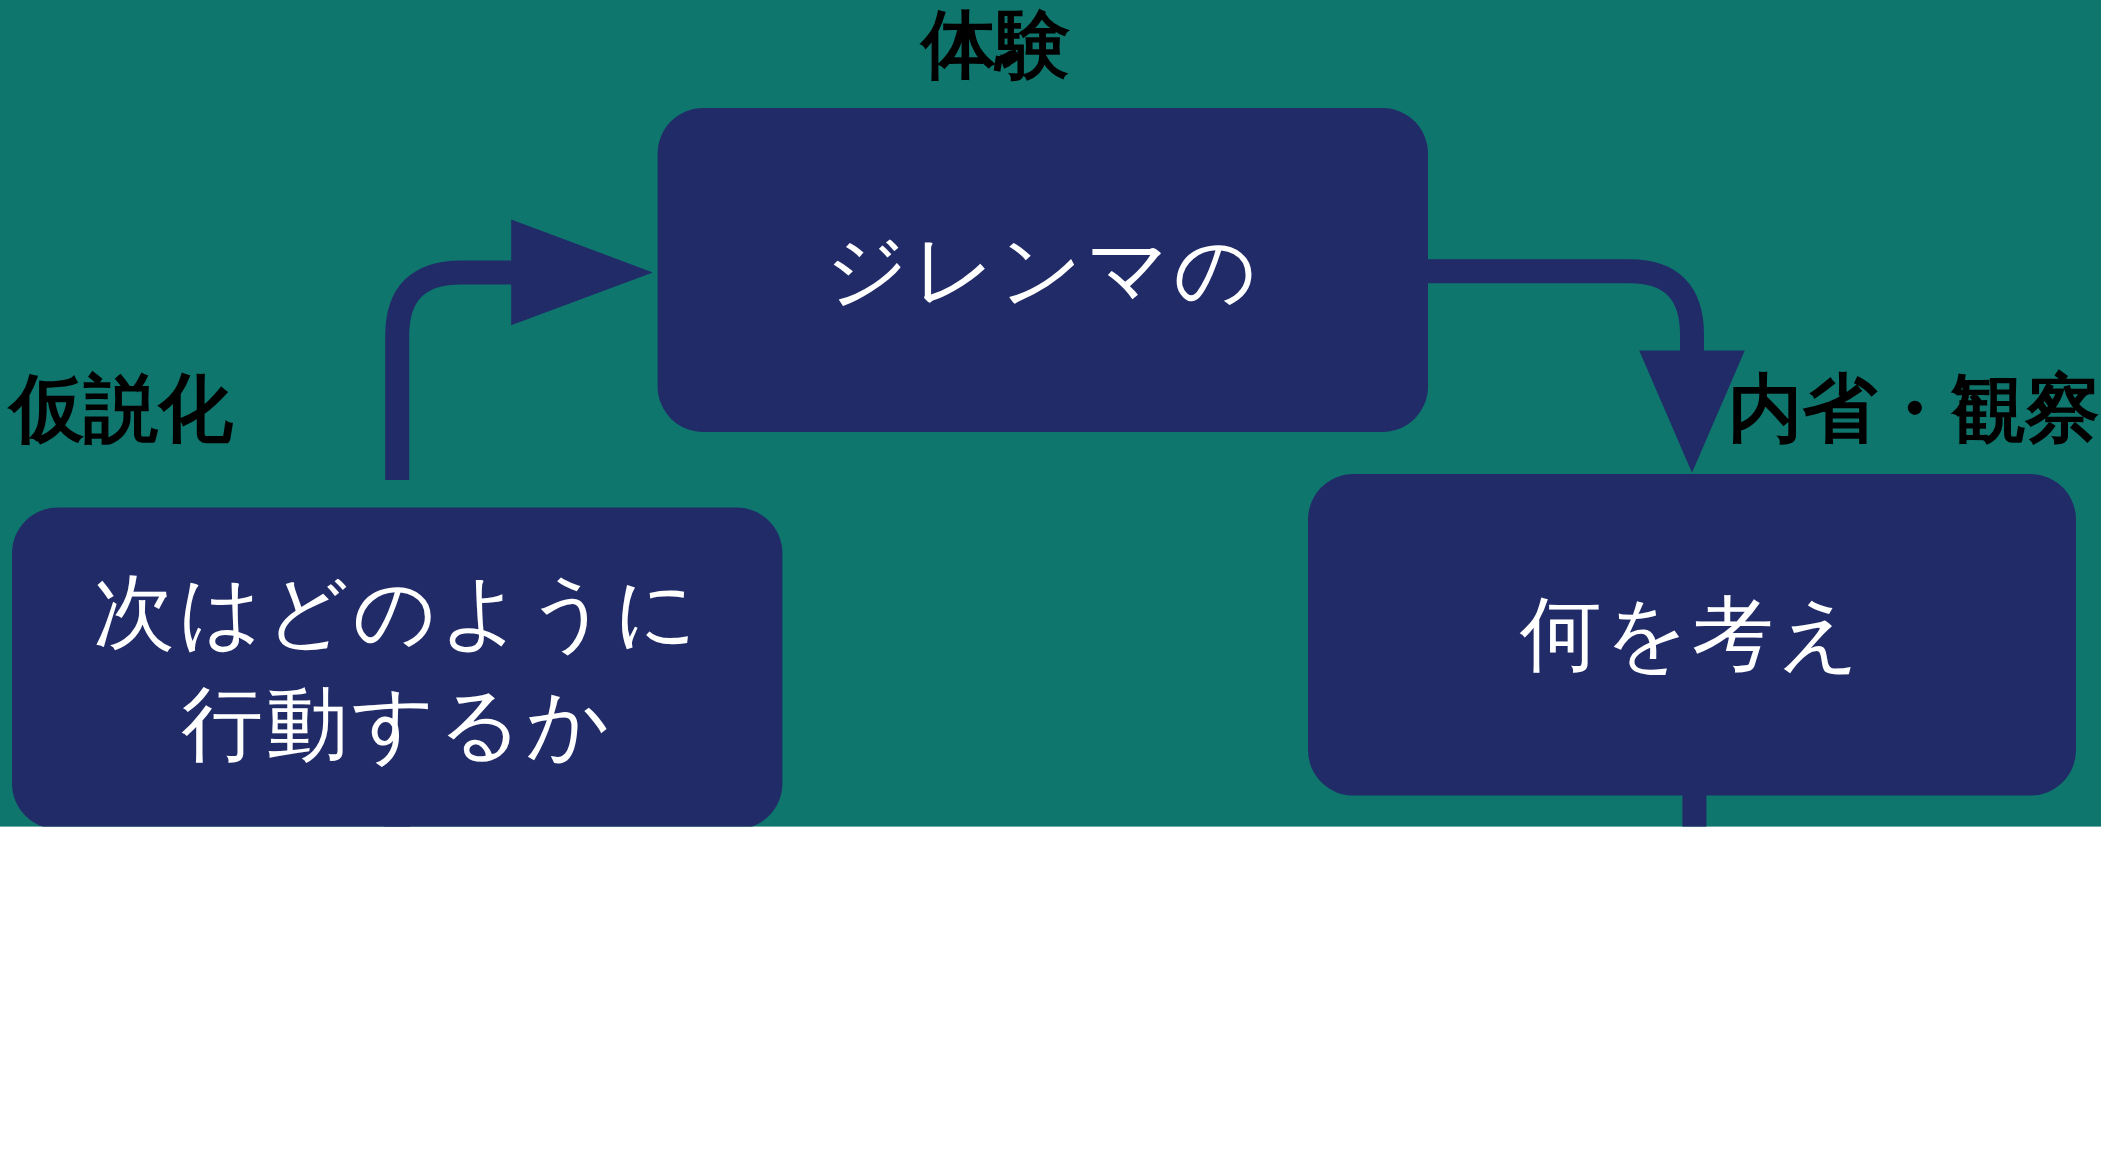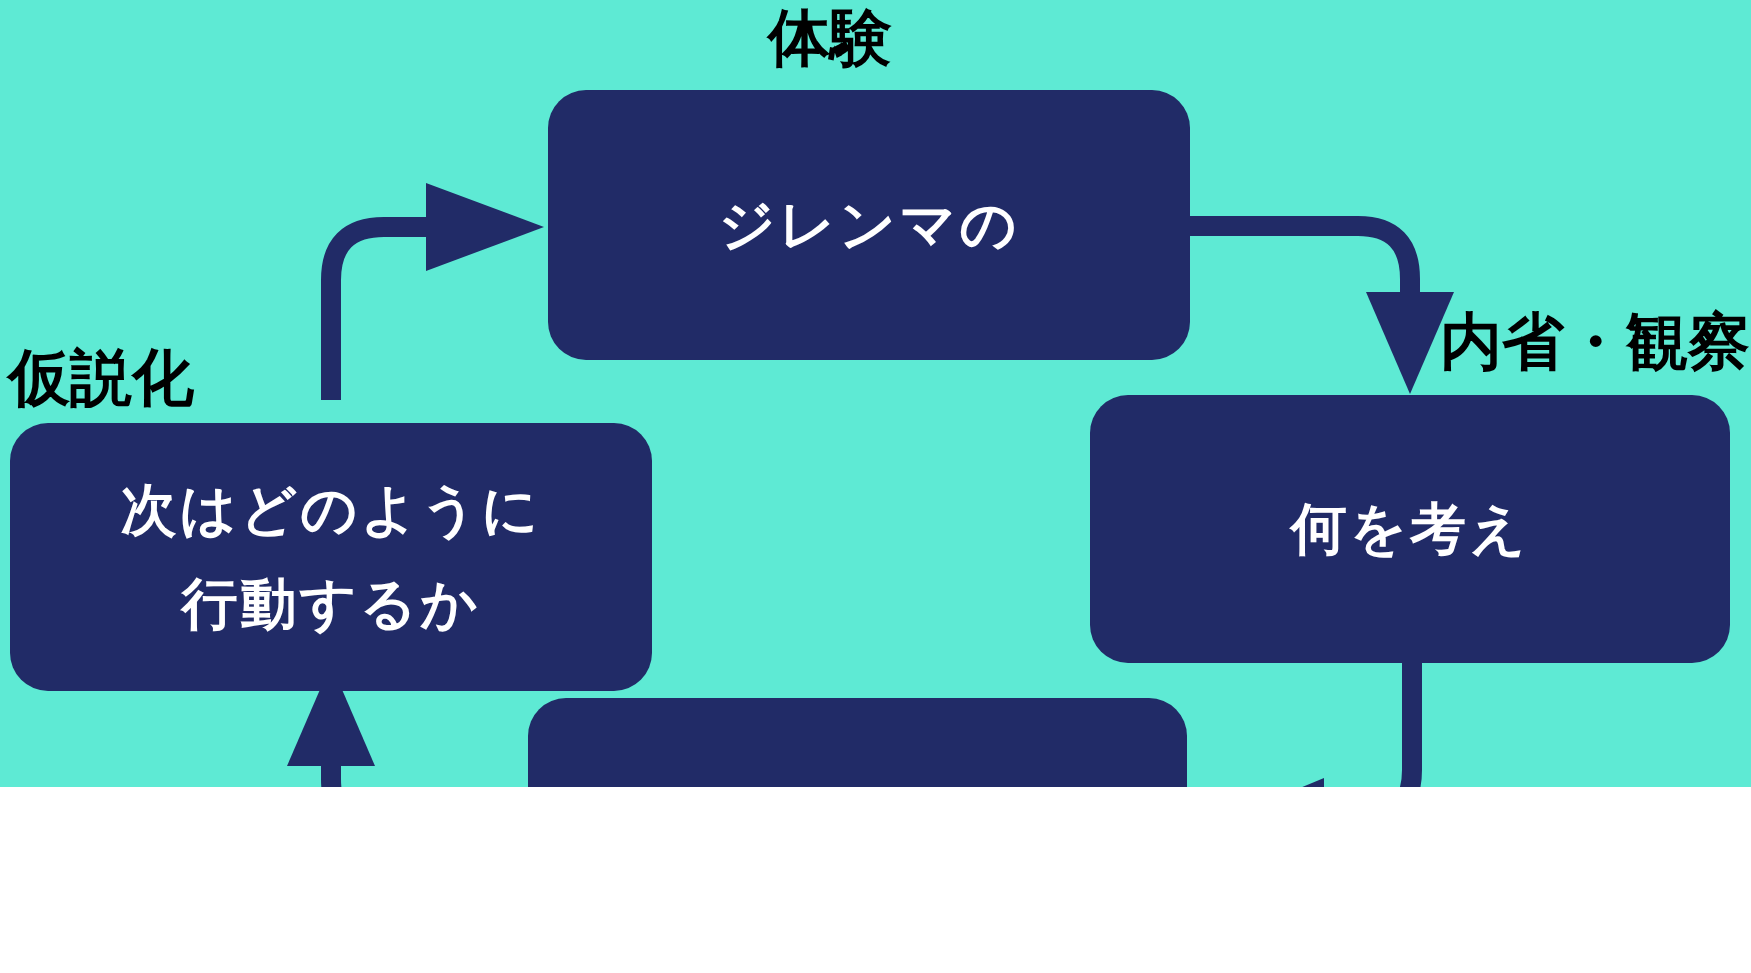--- a/index.html
+++ b/index.html
@@ -3,22 +3,22 @@
 <meta charset="utf-8">
 <style>
   html, body {
     margin: 0;
     padding: 0;
     background: #ffffff;
   }
   .canvas {
     position: relative;
     width: 1751px;
-    height: 787px;
-    background: #5eead4;
+    height: 689px;
+    background: #0f766e;
     overflow: hidden;
     font-family: "Liberation Sans", "DejaVu Sans", sans-serif;
   }
   .arrow-layer {
     position: absolute;
     left: 0;
     top: 0;
     width: 1751px;
     height: 973px;
   }
@@ -28,22 +28,22 @@
     border-radius: 38px;
     color: #ffffff;
     display: flex;
     flex-direction: column;
     align-items: center;
     justify-content: center;
     text-align: center;
   }
   .node .line {
     display: block;
-    font-size: 56px;
-    font-weight: 700;
+    font-size: 68px;
+    font-weight: 400;
     line-height: 94px;
     letter-spacing: 3px;
     white-space: nowrap;
   }
   .stage-label {
     position: absolute;
     color: #000000;
     font-size: 62px;
     font-weight: 700;
     line-height: 72px;
@@ -52,21 +52,21 @@
   }
   
   .node-experience  { left: 548px;  top: 90px;  width: 642px; height: 270px; }
   .node-reflection  { left: 1090px; top: 395px; width: 640px; height: 268px; }
   .node-analysis    { left: 528px;  top: 698px; width: 659px; height: 264px; }
   .node-hypothesis  { left: 10px;   top: 395px; width: 642px; height: 268px; margin-top: 28px; }
   
   .label-experience { left: 768px;  top: 2px; }
   .label-reflection { left: 1440px; top: 306px; }
   .label-analysis   { left: 712px;  top: 610px; }
-  .label-hypothesis { left: 8px;    top: 306px; margin-top: 36px; }
+  .label-hypothesis { left: 8px;    top: 306px; }
 </style>
 </head>
 <body>
 
 <div class="canvas">
 
   <svg class="arrow-layer" viewBox="0 0 1751 973" xmlns="http://www.w3.org/2000/svg">
 
     <g>
       <path d="M 331 400 L 331 280 Q 331 227 384 227 L 428 227" fill="none" stroke="#212b67" stroke-width="20"></path>

